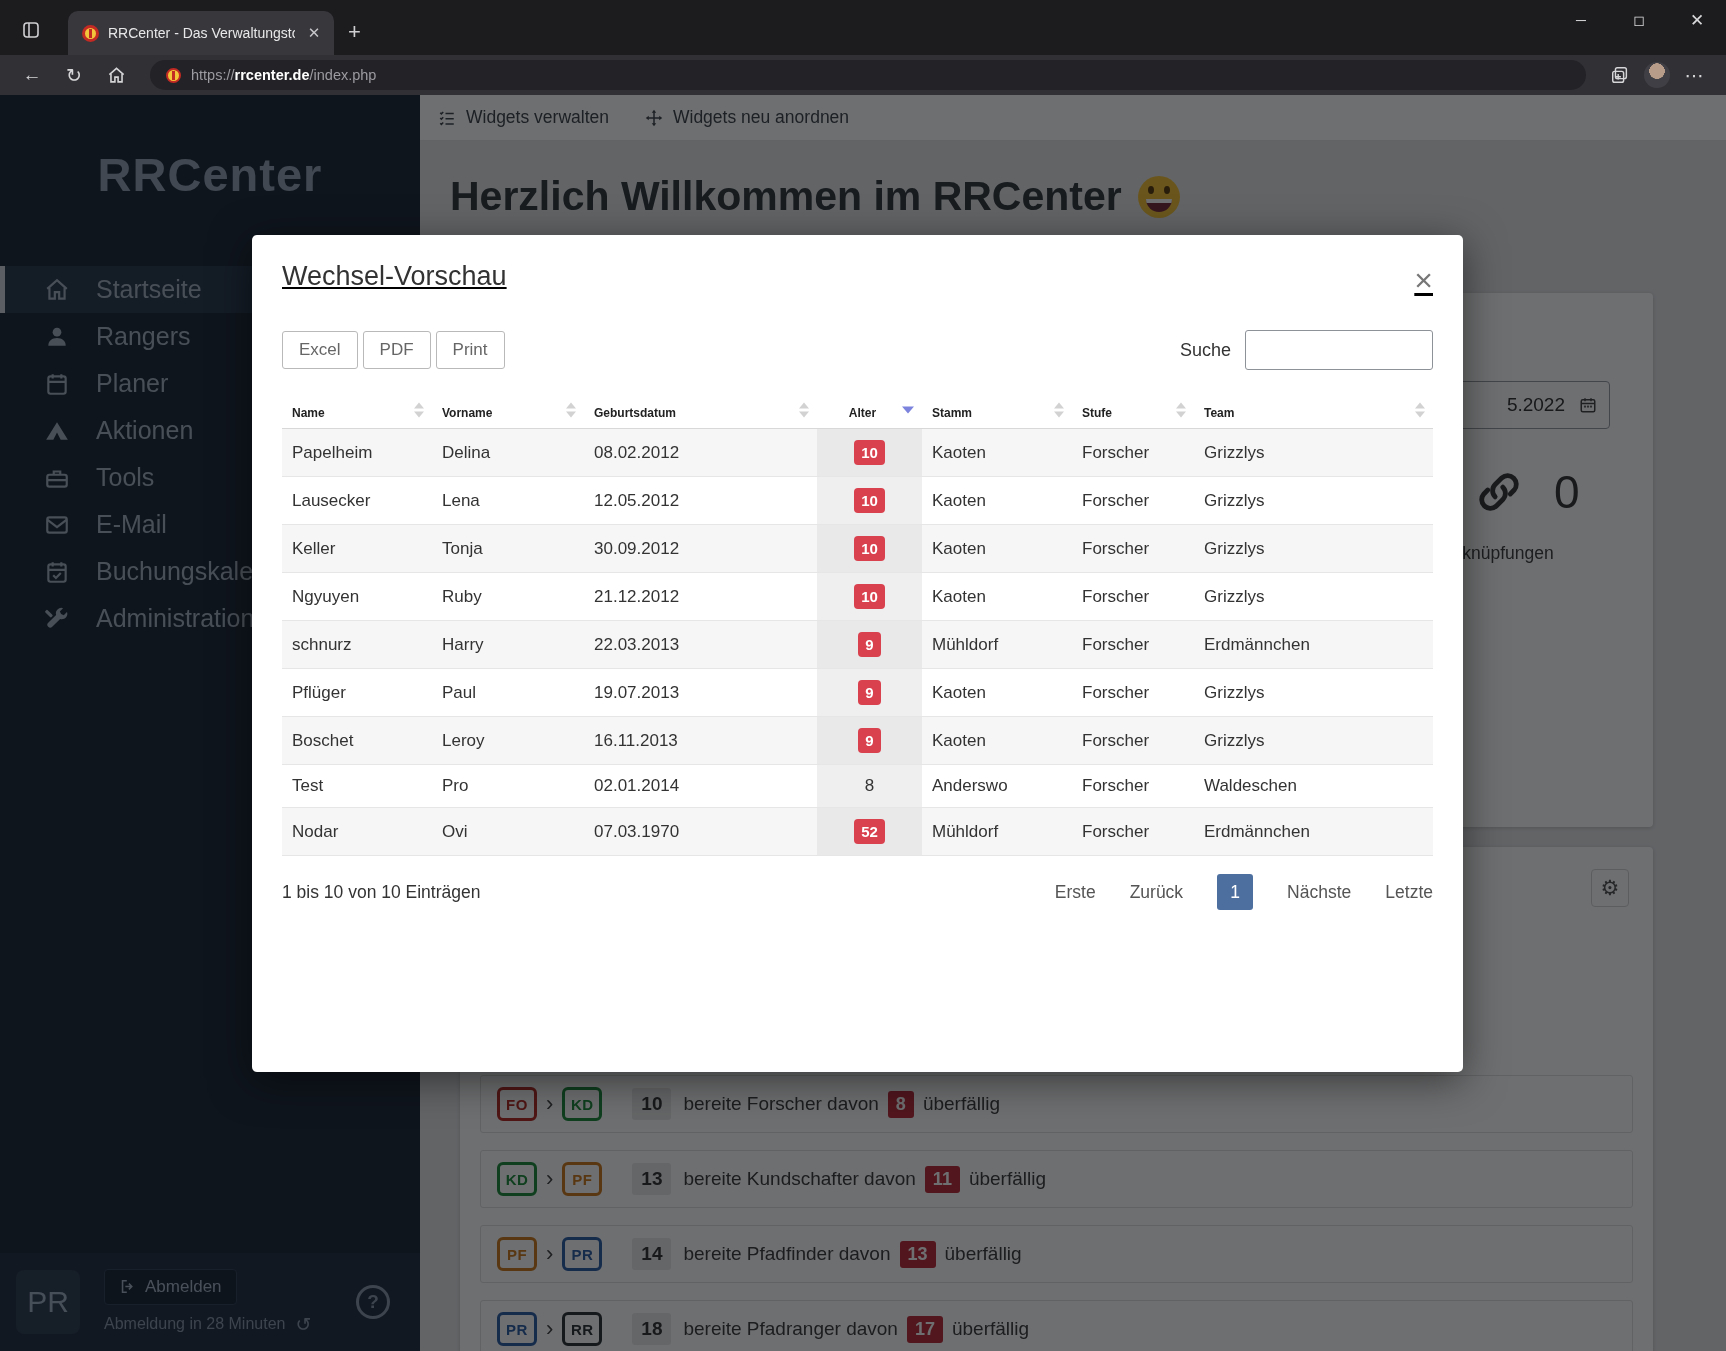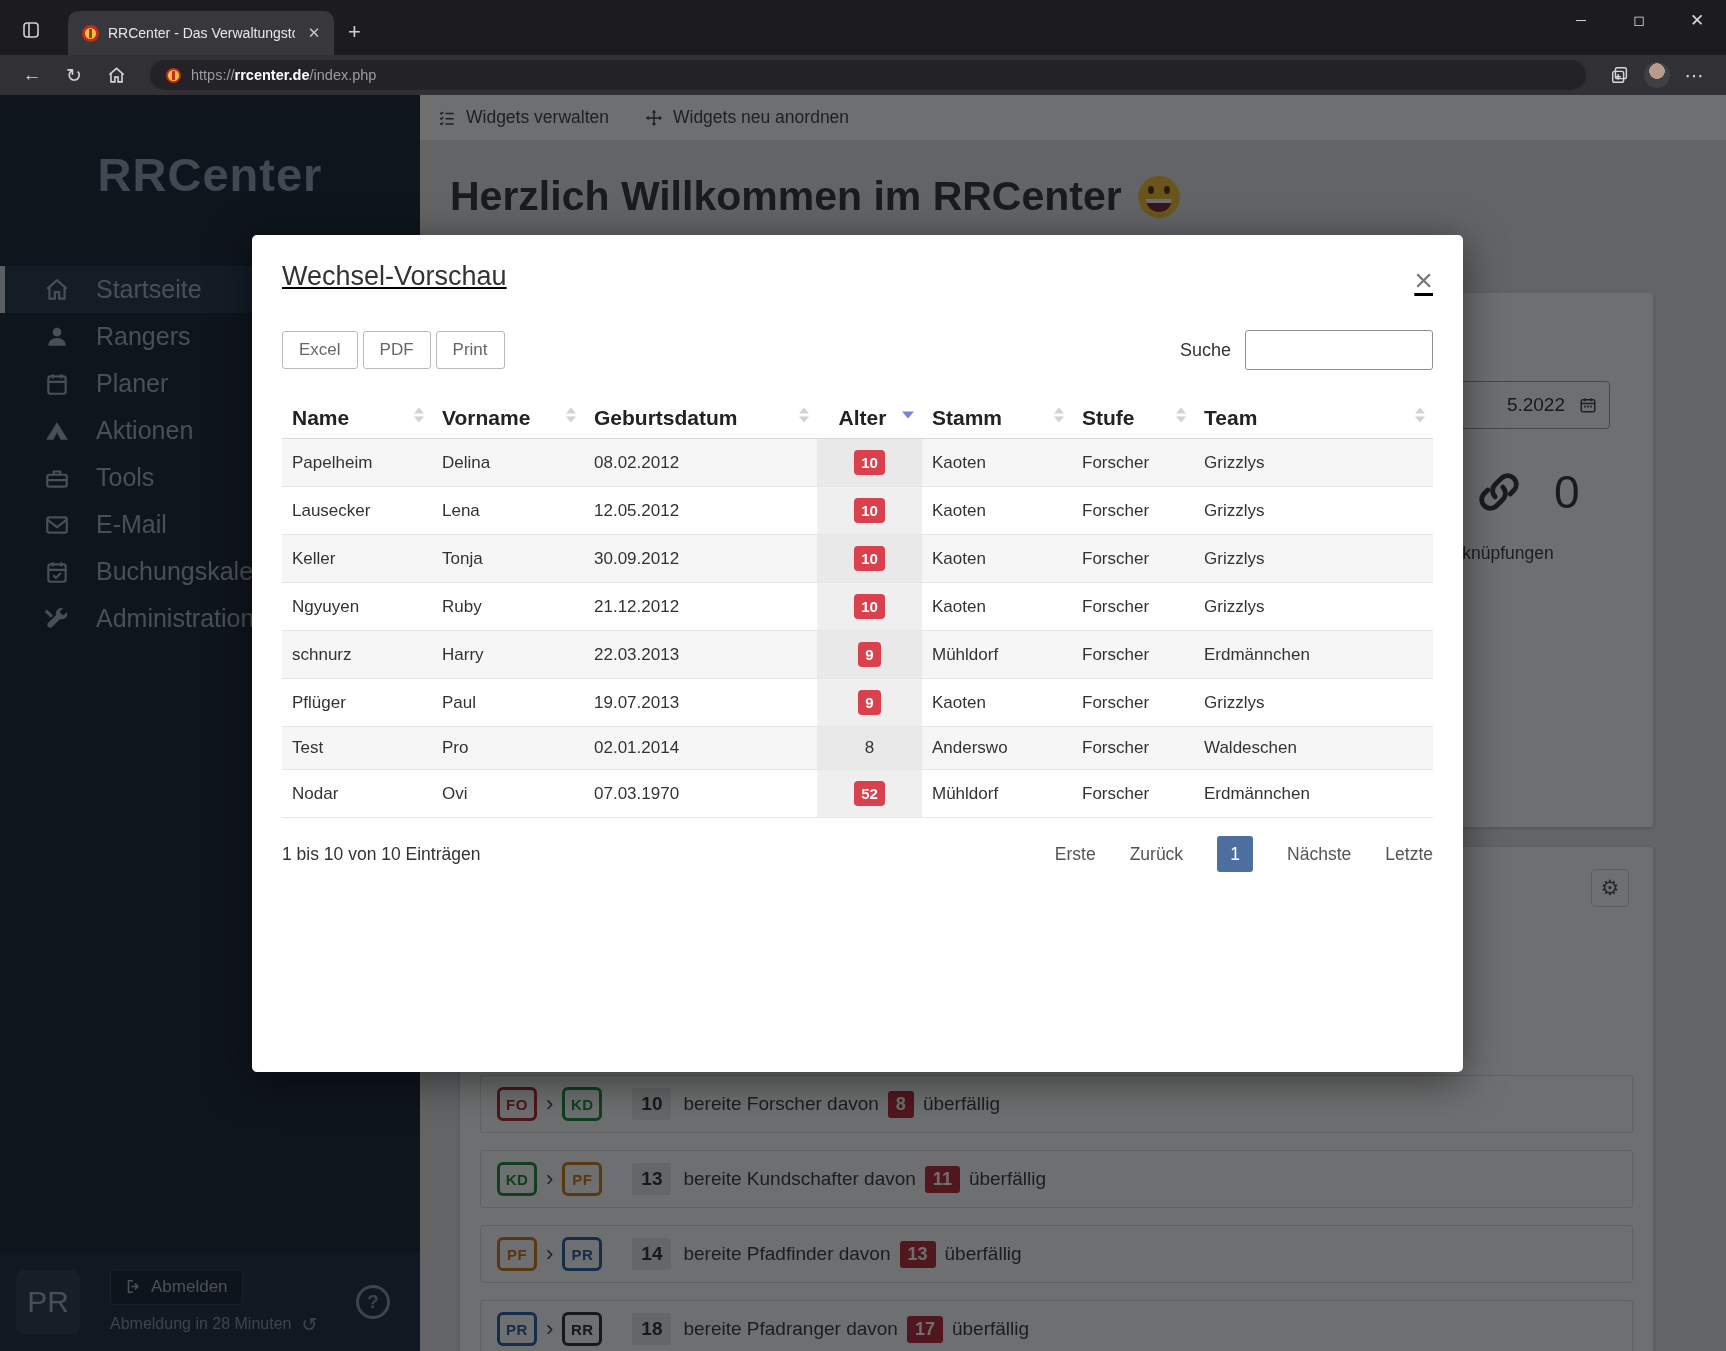--- a/index.html
+++ b/index.html
@@ -29,21 +29,21 @@
   .app { position:relative; width:1726px; height:1256px; background:#e3e5e8; }
 
   .sidebar { position:absolute; left:0; top:0; width:420px; height:100%; background:#1d2a3b; z-index:1; }
   .logo { margin-top:52px; text-align:center; font-size:47px; font-weight:800; color:#96a3b5; letter-spacing:1px; }
   .nav { margin-top:64px; }
   .nav-item { height:47px; display:flex; align-items:center; gap:26px; padding-left:44px; color:#a7b3c3; font-size:25px; }
   .nav-item.active { background:#2a3a50; border-left:5px solid #d2d9e2; padding-left:39px; }
   .nav-item svg { flex:none; }
   .user-bar { position:absolute; left:0; bottom:0; width:100%; height:98px; background:#233144; display:flex; align-items:center; padding:0 16px; }
   .user-avatar { width:64px; height:64px; border-radius:8px; background:#2f3e55; color:#9fb0c6; font-size:30px; display:flex; align-items:center; justify-content:center; }
-  .user-actions { margin-left:30px; }
+  .user-actions { margin-left:24px; }
   .logout-btn { display:inline-flex; align-items:center; gap:9px; background:#1b2636; border:1px solid #32435c; border-radius:4px; padding:7px 14px; color:#a9b6c9; font-size:17px; }
   .session { margin-top:8px; color:#8a98ac; font-size:16px; display:flex; align-items:center; gap:10px; }
   .help-circle { margin-left:auto; margin-right:14px; width:34px; height:34px; border:3px solid #8a98ac; border-radius:50%; color:#8a98ac; font-size:19px; font-weight:700; display:flex; align-items:center; justify-content:center; }
 
   .content { position:absolute; left:420px; top:0; right:0; bottom:0; z-index:1; }
   .topbar { height:46px; background:#ffffff; border-bottom:1px solid #e2e2e2; display:flex; gap:36px; padding-left:18px; }
   .topbar-item { display:flex; align-items:center; gap:10px; color:#3f464e; font-size:17.5px; }
   .welcome { position:absolute; left:30px; top:78px; display:flex; align-items:center; gap:16px; white-space:nowrap; }
   .welcome h1 { font-size:41px; font-weight:700; color:#33393f; }
   .emoji { width:42px; height:42px; border-radius:50%; background:#f5c33b; position:relative; flex:none; }
@@ -77,21 +77,21 @@
   .m-close { font-size:32px; line-height:24px; color:#777; }
   .m-intro { margin-top:36px; font-size:18px; color:#222; }
   .pill { display:inline-block; padding:3px 9px; border-radius:4px; color:#fff; font-size:17px; }
   .m-toolbar { margin-top:38px; display:flex; justify-content:space-between; align-items:center; }
   .btn-group { display:flex; gap:5px; }
   .tbtn { background:#fff; border:1px solid #b9b9b9; border-radius:3px; padding:8px 16px; font-size:17px; color:#666; font-family:inherit; }
   .search { display:flex; align-items:center; gap:14px; font-size:18px; color:#333; }
   .search input { width:188px; height:40px; border:1px solid #8d9298; border-radius:3px; font-size:17px; padding:0 8px; font-family:inherit; }
 
   table { width:100%; border-collapse:collapse; margin-top:22px; }
-  th { text-align:left; font-size:21px; color:#222; padding:14px 24px 8px 10px; position:relative; border-bottom:1px solid #d8d8d8; white-space:nowrap; }
+  th { text-align:left; font-size:12px; color:#222; padding:14px 24px 8px 10px; position:relative; border-bottom:1px solid #d8d8d8; white-space:nowrap; }
   th.c { text-align:center; }
   .sort { position:absolute; right:8px; top:50%; transform:translateY(-50%); display:flex; flex-direction:column; gap:3px; }
   .tri-up { width:0; height:0; border-left:5px solid transparent; border-right:5px solid transparent; border-bottom:6px solid #d2d2d2; }
   .tri-dn { width:0; height:0; border-left:5px solid transparent; border-right:5px solid transparent; border-top:6px solid #d2d2d2; }
   .sort.active .tri-dn { border-top-color:#7b83dc; border-left-width:6px; border-right-width:6px; border-top-width:7px; }
   td { font-size:17px; color:#333; padding:11px 10px; border-top:1px solid #e6e6e6; }
   tbody tr:nth-child(odd) td { background:#f6f6f6; }
   td.alter { text-align:center; background:#efefef !important; }
   tbody tr:nth-child(odd) td.alter { background:#e9e9e9 !important; }
   tbody tr:last-child td { border-bottom:1px solid #e6e6e6; }
@@ -441,20 +441,29 @@
           <tr>
             <td>Pflüger</td>
               <td>Paul</td>
               <td>19.07.2013</td>
             <td class="alter"><span class="age-badge" style="background-color: rgb(217, 65, 78);">9</span></td>
             <td>Kaoten</td>
               <td>Forscher</td>
               <td>Grizzlys</td>
           </tr>
           <tr>
+            <td>Boschet</td>
+              <td>Leroy</td>
+              <td>16.11.2013</td>
+            <td class="alter"><span class="age-badge" style="background-color: rgb(217, 65, 78);">9</span></td>
+            <td>Kaoten</td>
+              <td>Forscher</td>
+              <td>Grizzlys</td>
+          </tr>
+          <tr>
             <td>Test</td>
               <td>Pro</td>
               <td>02.01.2014</td>
             <td class="alter"><span>8</span></td>
             <td>Anderswo</td>
               <td>Forscher</td>
               <td>Waldeschen</td>
           </tr>
           <tr>
             <td>Nodar</td>

